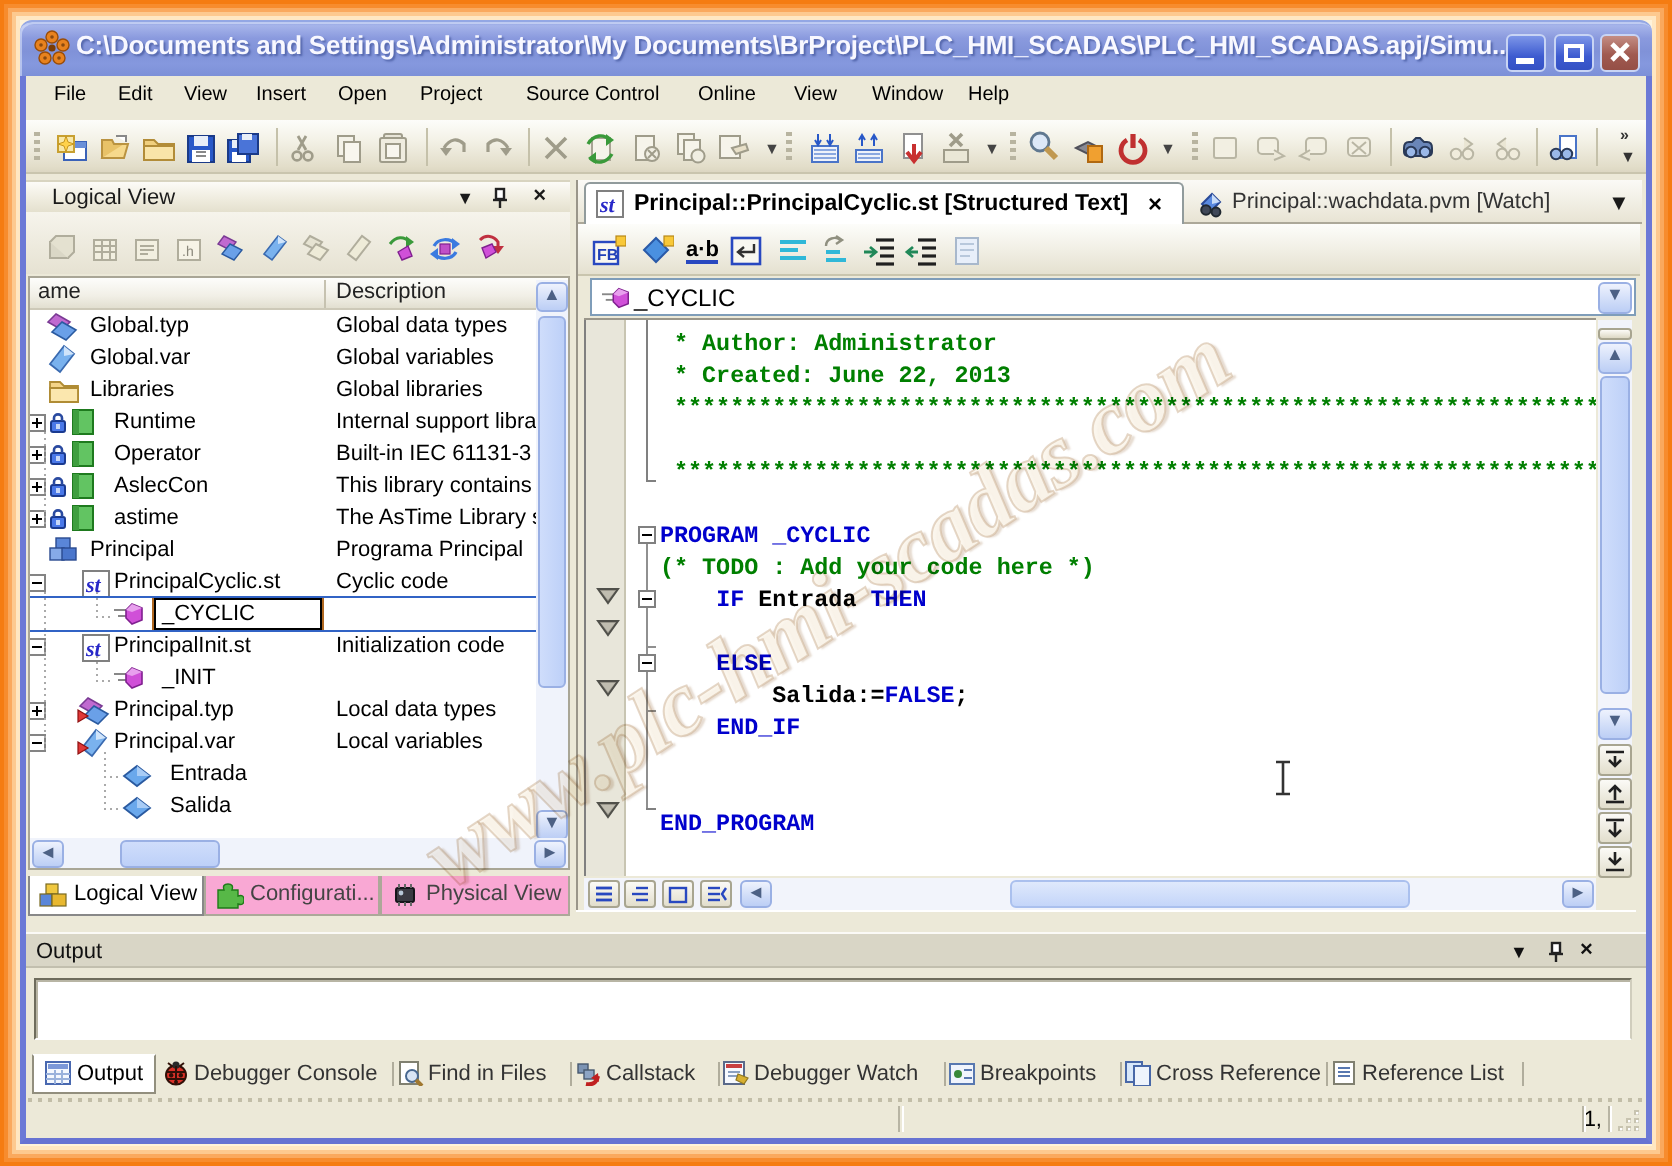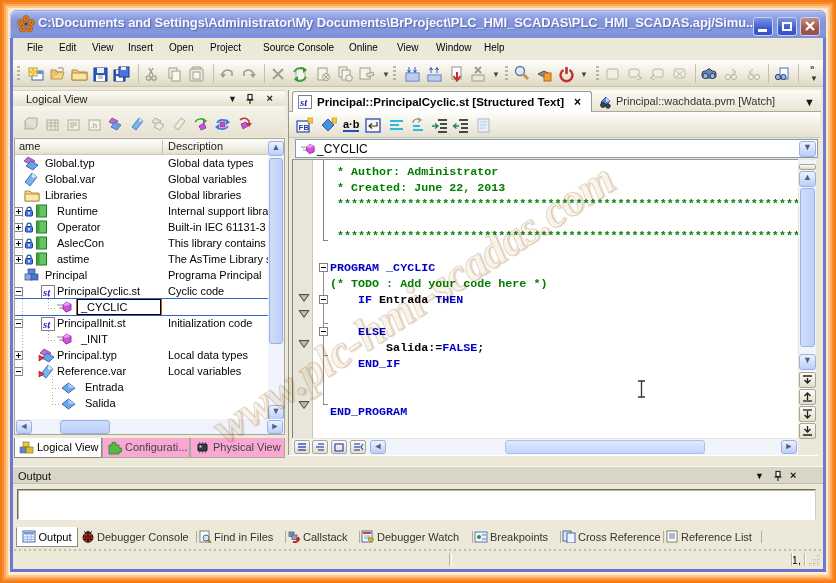--- a/index.html
+++ b/index.html
@@ -83,21 +83,21 @@
 <div class="tbtn" style="left:800px;background:linear-gradient(#c48d84,#a05a50 55%,#954f46)"><svg width="18" height="17" viewBox="0 0 18 17">
       <path d="M5 4 L13 12 M13 4 L5 12" stroke="#fff" stroke-width="2.4"></path>
     </svg></div>
 
 <div class="menu" style="left:27px">File</div>
 <div class="menu" style="left:59px">Edit</div>
 <div class="menu" style="left:92px">View</div>
 <div class="menu" style="left:128px">Insert</div>
 <div class="menu" style="left:169px">Open</div>
 <div class="menu" style="left:210px">Project</div>
-<div class="menu" style="left:263px">Source Console</div>
+<div class="menu" style="left:263px">Source Control</div>
 <div class="menu" style="left:349px">Online</div>
 <div class="menu" style="left:397px">View</div>
 <div class="menu" style="left:436px">Window</div>
 <div class="menu" style="left:484px">Help</div>
 
 <div class="toolbar"></div>
 <div id="tbicons">
     <div class="grip" style="left:17px"></div>
 <svg class="ico" style="left:28px;top:66px" width="17" height="17" viewBox="0 0 17 17">
       <rect x="4" y="5" width="11" height="9" fill="#fff" stroke="#3a62b8"></rect>
@@ -514,21 +514,21 @@
         <rect x="0.5" y="0.5" width="8" height="8" fill="#fff" stroke="#848484"></rect>
         <line x1="2" y1="4.5" x2="7" y2="4.5" stroke="#000"></line>
       </svg>
       <svg style="position:absolute;left:25px;top:0px" width="14" height="15" viewBox="0 0 14 15">
         <path d="M1 10 L8 1 L13 5 L6 14 Z" fill="#7ab2ee" stroke="#3a6ab0" stroke-width="0.9"></path>
         <path d="M8 1 L13 5 L8 6 Z" fill="#d0e4fa"></path>
       </svg>
       <svg style="position:absolute;left:23px;top:6px" width="7" height="8" viewBox="0 0 7 8">
         <path d="M1 1 L6 4 L1 7 Z" fill="#e03838" stroke="#901010" stroke-width="0.6"></path>
       </svg>
-      <span style="position:absolute;left:42px;top:1px">Reference.var</span>
+      <span style="position:absolute;left:42px;top:1px">Principal.var</span>
       <span class="desc">Local variables</span>
     </div>
 <div class="trow" style="top:241px">
       <svg style="position:absolute;left:46px;top:2px" width="15" height="12" viewBox="0 0 15 12">
         <path d="M7.5 1 L14 6 L7.5 11 L1 6 Z" fill="#6aa8ec" stroke="#2a5aa0" stroke-width="0.9"></path>
         <path d="M7.5 1 L14 6 L7.5 6 Z" fill="#a8ccf6"></path>
       </svg>
       <span style="position:absolute;left:70px;top:1px">Entrada</span>
     </div>
 <div class="trow" style="top:257px">

